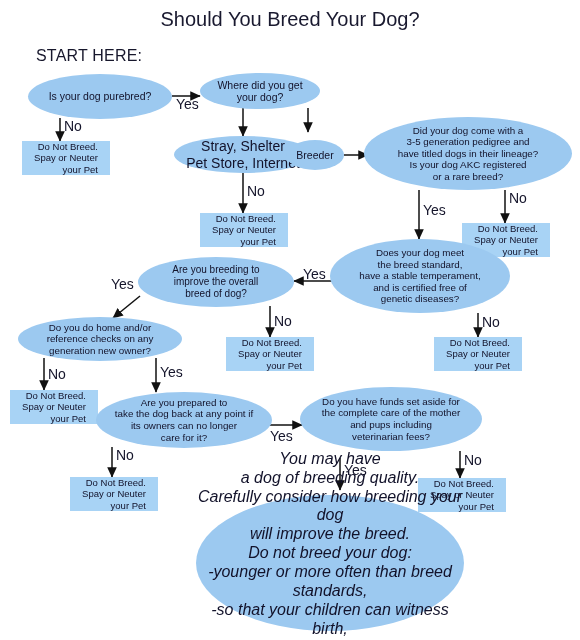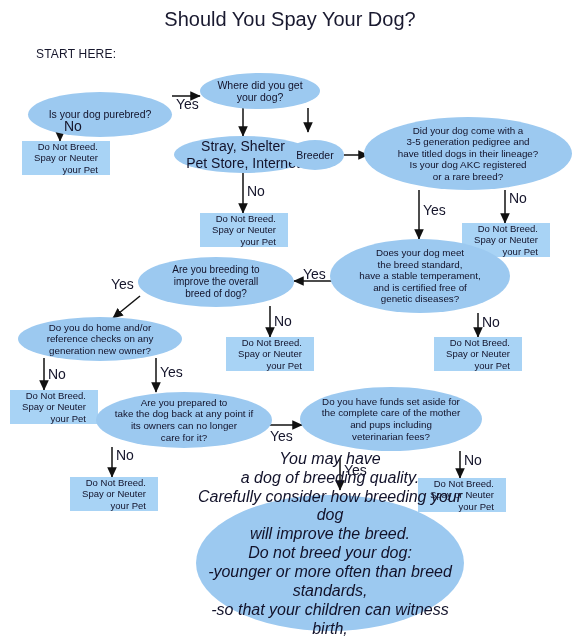--- a/index.html
+++ b/index.html
@@ -60,21 +60,21 @@
     width: 580px;
     text-align: center;
     font-size: 20px;
     color: #19192f;
     z-index: 2;
   }
   .start-label {
     position: absolute;
     left: 36px;
     top: 47px;
-    font-size: 12px;
+    font-size: 16px;
     color: #17172c;
     z-index: 2;
     letter-spacing: 0.2px;
   }
 </style>
 </head>
 <body>
 
 <div id="chart-root">
 
@@ -117,24 +117,24 @@
       <path d="M268,425 L302,425"></path>
 
       <path d="M112,447 L112,477"></path>
 
       <path d="M340,458 L340,490"></path>
 
       <path d="M460,451 L460,478"></path>
     </g>
   </svg>
 
-  <div class="title">Should You Spay Your Dog?</div>
+  <div class="title">Should You Breed Your Dog?</div>
   <div class="start-label">START HERE:</div>
 
-  <div class="node ellipse" style="left:28px; top:92px; width:144px; height:45px; font-size:10.5px;">Is your dog purebred?</div>
+  <div class="node ellipse" style="left:28px; top:74px; width:144px; height:45px; font-size:10.5px;">Is your dog purebred?</div>
 
   <div class="node ellipse" style="left:200px; top:73px; width:120px; height:36px; font-size:10.5px;">Where did you get
 your dog?</div>
 
   <div class="node rect" style="left:22px; top:141px; width:88px; height:34px; font-size:9.5px;">Do Not Breed.
 Spay or Neuter
 your Pet</div>
 
   <div class="node ellipse" style="left:174px; top:136px; width:138px; height:37px; font-size:14px;">Stray, Shelter
 Pet Store, Internet</div>

